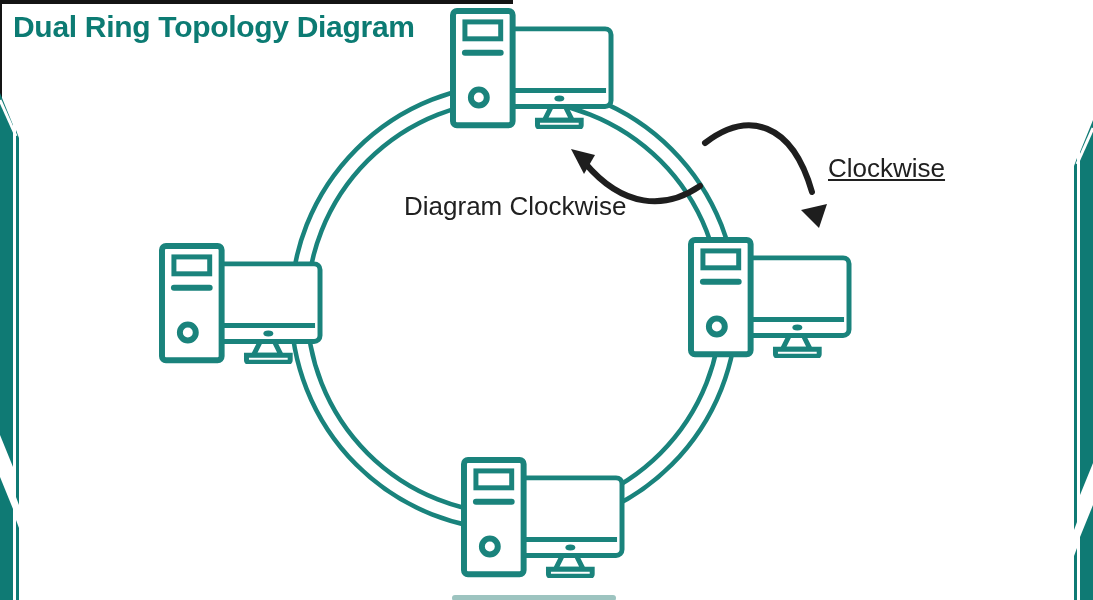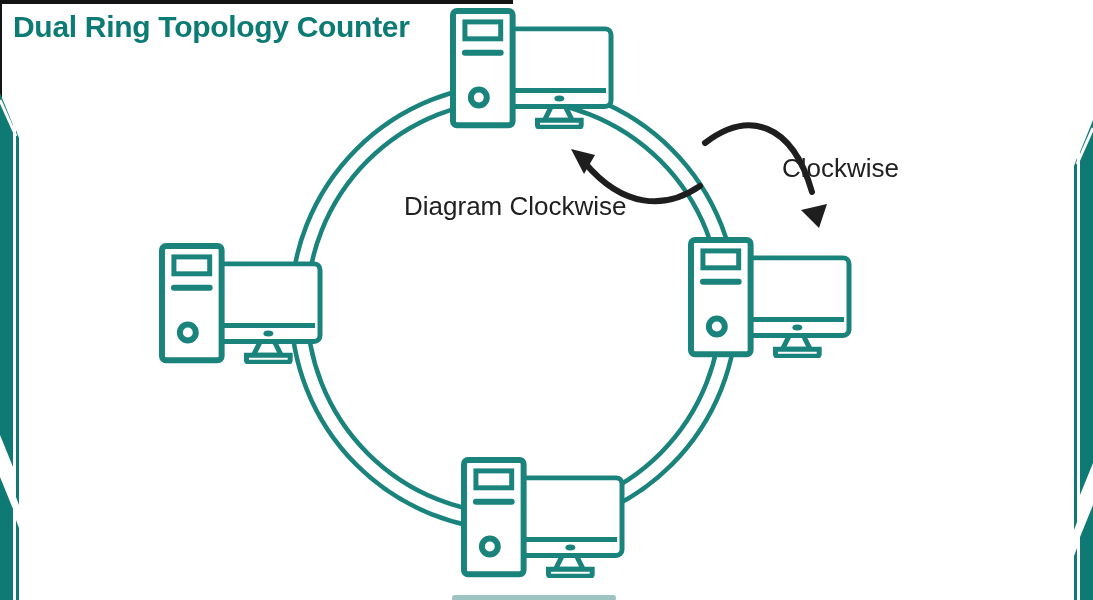--- a/index.html
+++ b/index.html
@@ -23,21 +23,21 @@
   .ring-layer{position:absolute;left:0;top:0;width:1093px;height:600px;}
   
   .pc{position:absolute;width:165px;height:auto;}
   .pc.top{left:450px;top:8px;}
   .pc.right{left:688px;top:237px;}
   .pc.bottom{left:461px;top:457px;}
   .pc.left{left:159px;top:243px;}
   
   .arrow-label{position:absolute;color:#202020;font-size:26px;white-space:nowrap;}
   .label-ccw{left:404px;top:191px;}
-  .label-cw{left:782px;top:153px;}
+  .label-cw{left:828px;top:153px;text-decoration:underline;}
   
   .bottom-bar{position:absolute;left:452px;top:595px;width:164px;height:6px;
     background:#9dc4c0;border-radius:3px;}
 </style>
 </head>
 <body>
 
 <div class="canvas">
 
   <div class="edge-top"></div>
@@ -52,21 +52,21 @@
   </svg>
 
   <svg class="ribbon right" viewBox="0 0 24 600">
     <polygon points="24,120 11,152 11,495 24,463" fill="#0f7a74"></polygon>
     <polygon points="8,158 5,166 5,530 8,522" fill="#0f7a74"></polygon>
     <polygon points="24,505 11,537 11,600 24,600" fill="#0f7a74"></polygon>
     <polygon points="8,548 5,556 5,600 8,600" fill="#0f7a74"></polygon>
     <line x1="24" y1="128" x2="8" y2="164" stroke="#ffffff" stroke-width="3"></line>
   </svg>
 
-  <h1 class="title">Dual Ring Topology Counter</h1>
+  <h1 class="title">Dual Ring Topology Diagram</h1>
 
   <svg class="ring-layer" viewBox="0 0 1093 600">
     <g fill="none" stroke="#19837c" stroke-width="4.5">
       <circle cx="514" cy="307" r="223"></circle>
       <circle cx="514" cy="307" r="207"></circle>
     </g>
     <g stroke="#1e1e1e" stroke-width="6" fill="none" stroke-linecap="round">
       <path d="M 700,186 C 665,210 623,208 585,163"></path>
       <polygon points="571,149 595,155 584,174" fill="#1e1e1e" stroke="none"></polygon>
     </g>

